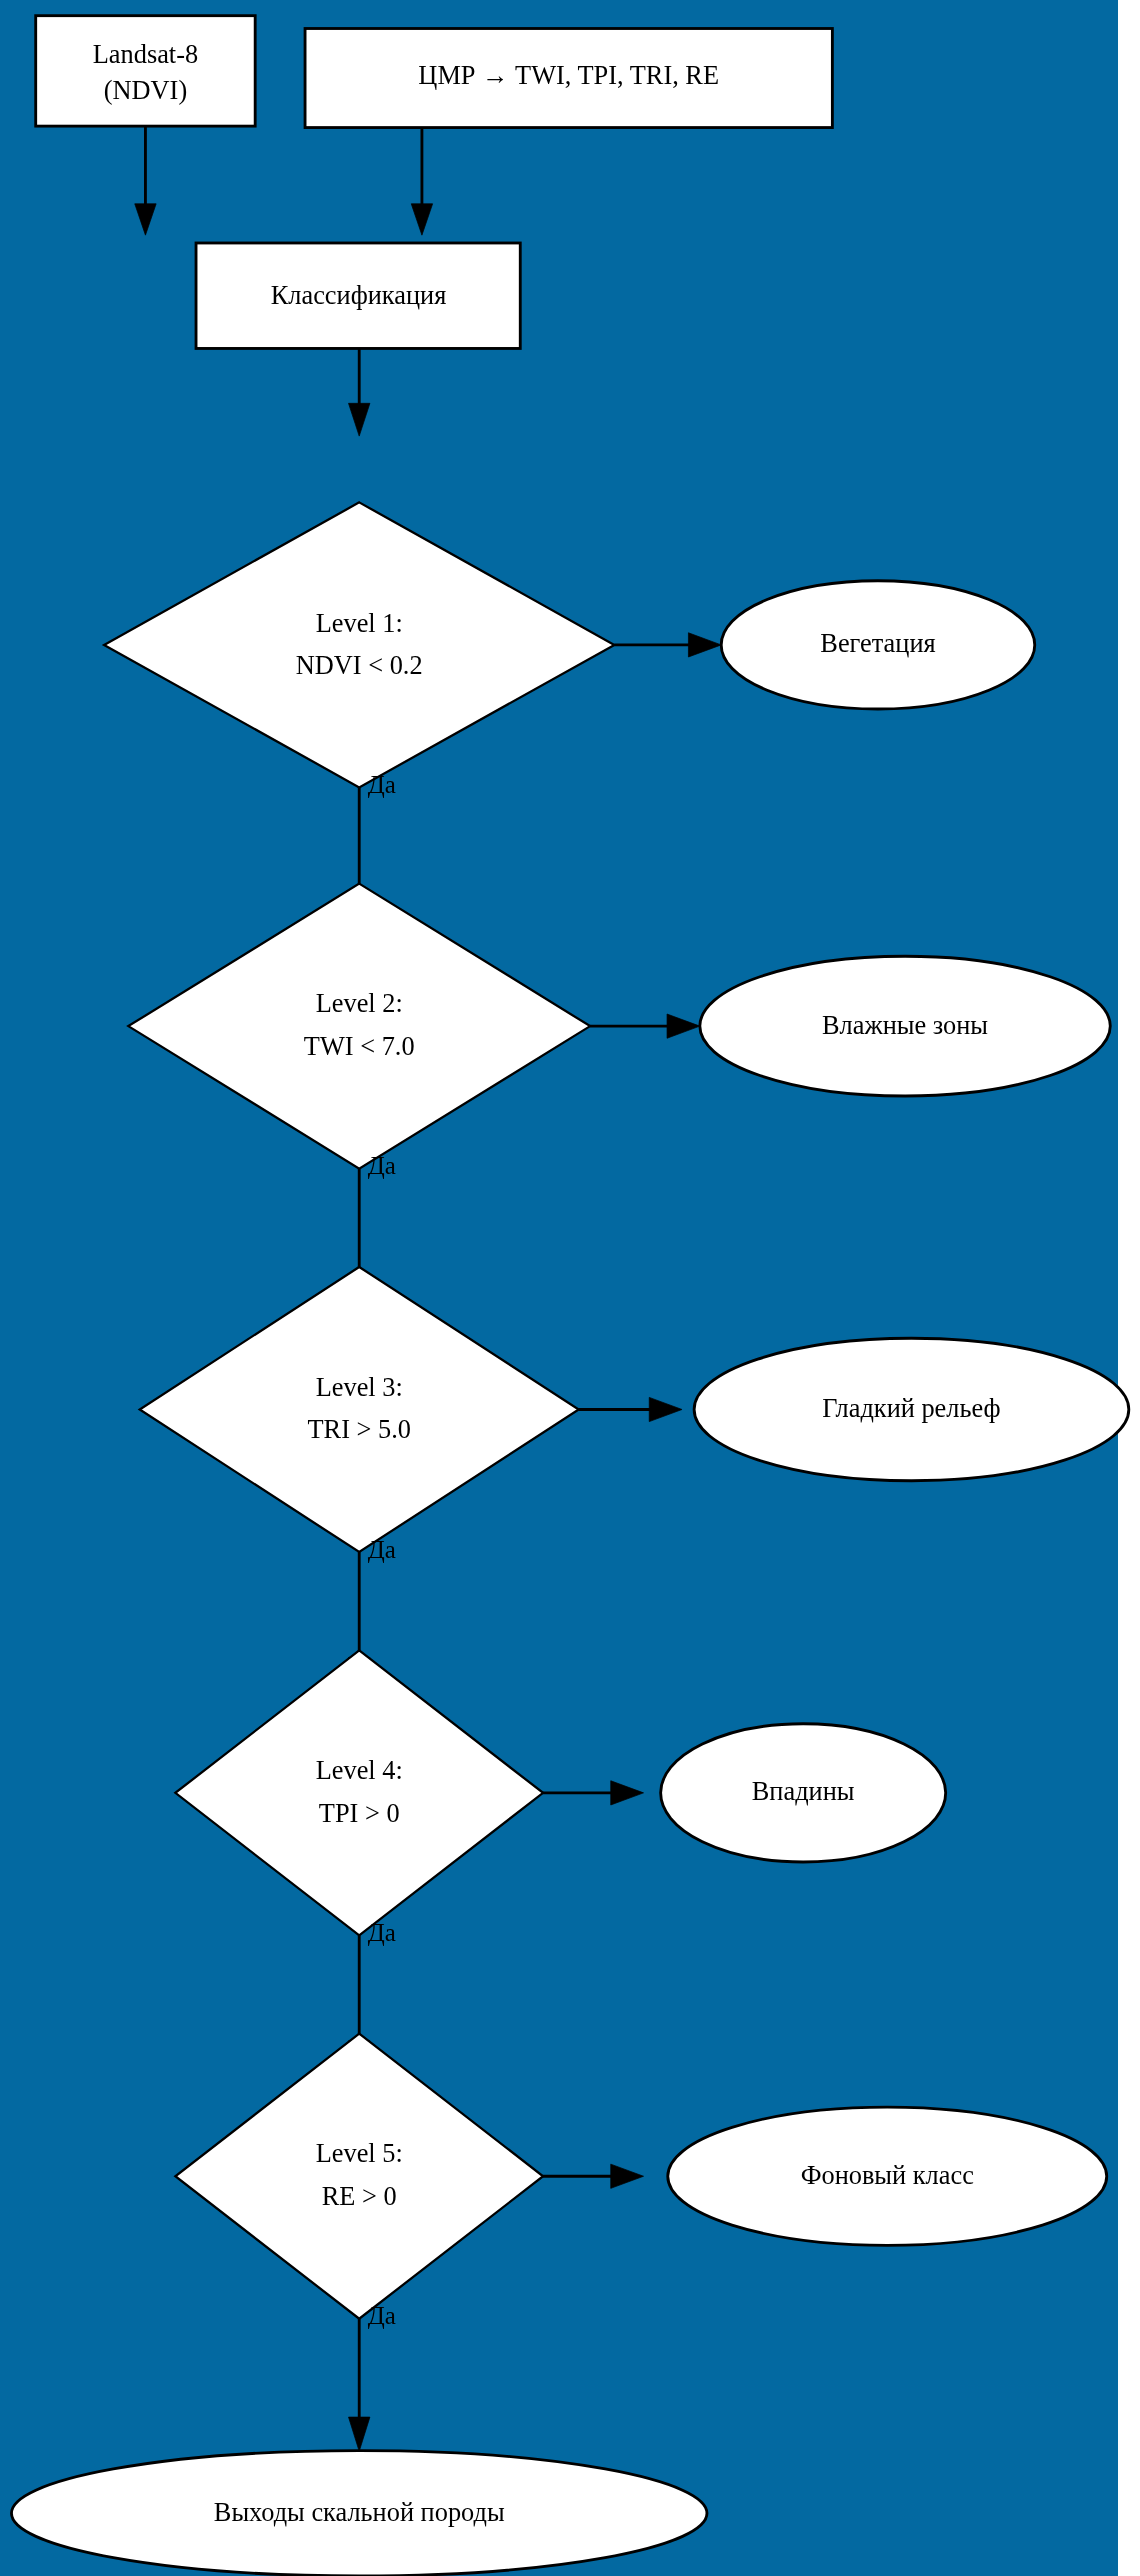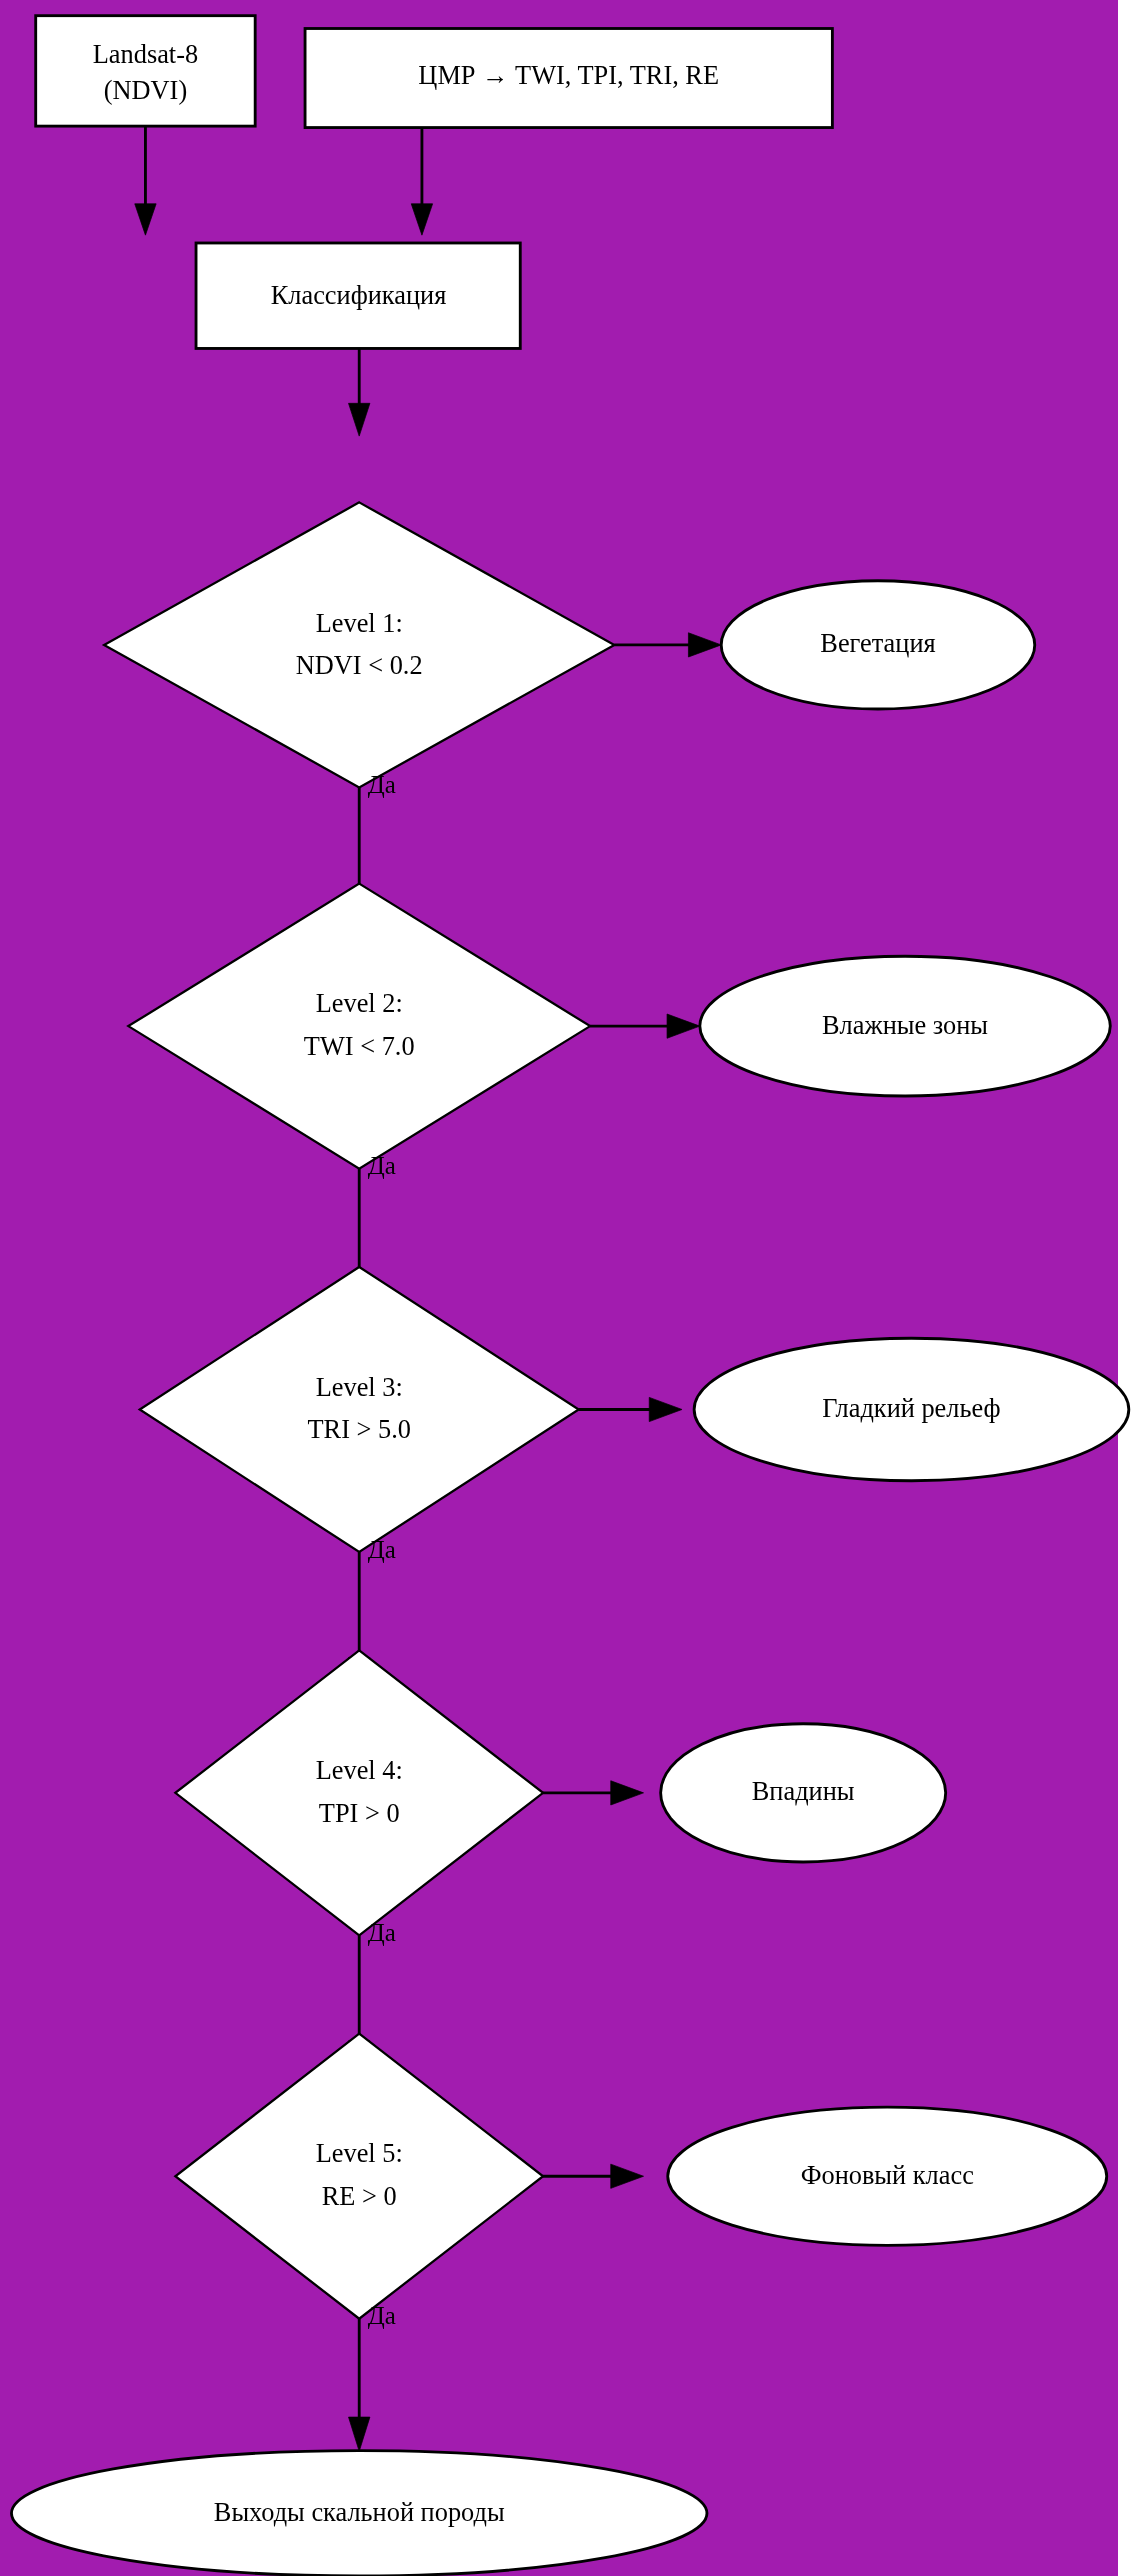--- a/index.html
+++ b/index.html
@@ -10,21 +10,21 @@
   body {
     width: 1141px;
     height: 2576px;
     font-family: "Liberation Serif", "DejaVu Serif", serif;
     overflow: hidden;
   }
   #flowchart-root {
     position: relative;
     width: 1118px;
     height: 2576px;
-    background: #a21caf;
+    background: #0369a1;
   }
   svg#flow-svg {
     display: block;
     width: 1141px;
     height: 2576px;
   }
   .node-shape {
     fill: #ffffff;
     stroke: #000000;
     stroke-width: 4;

